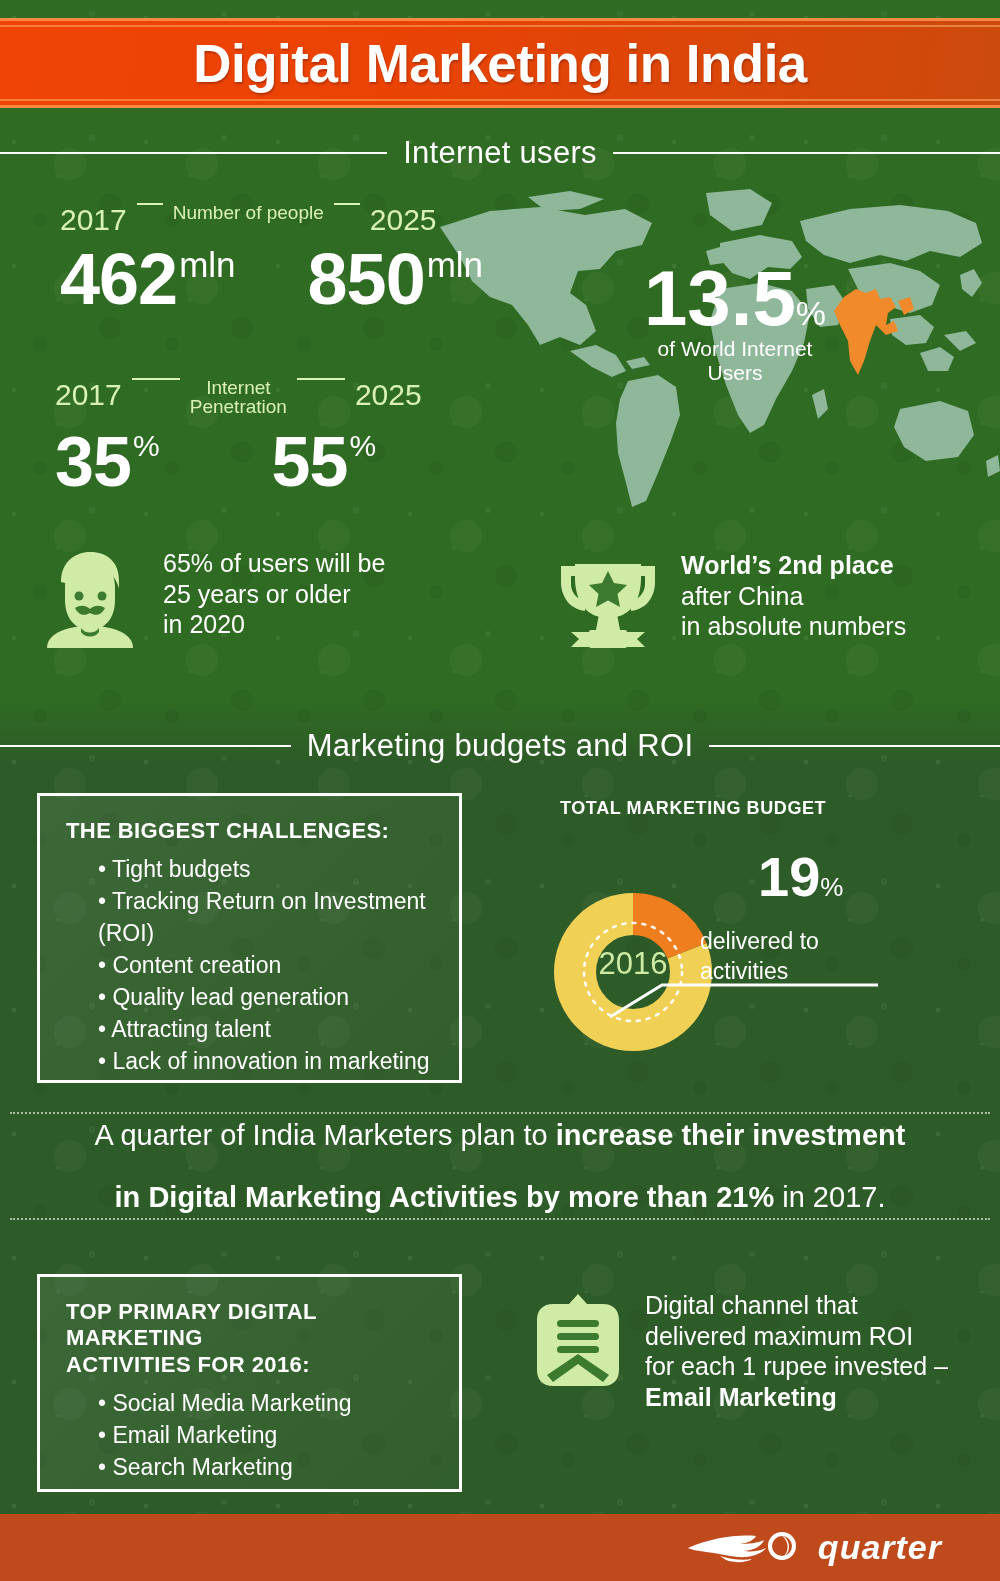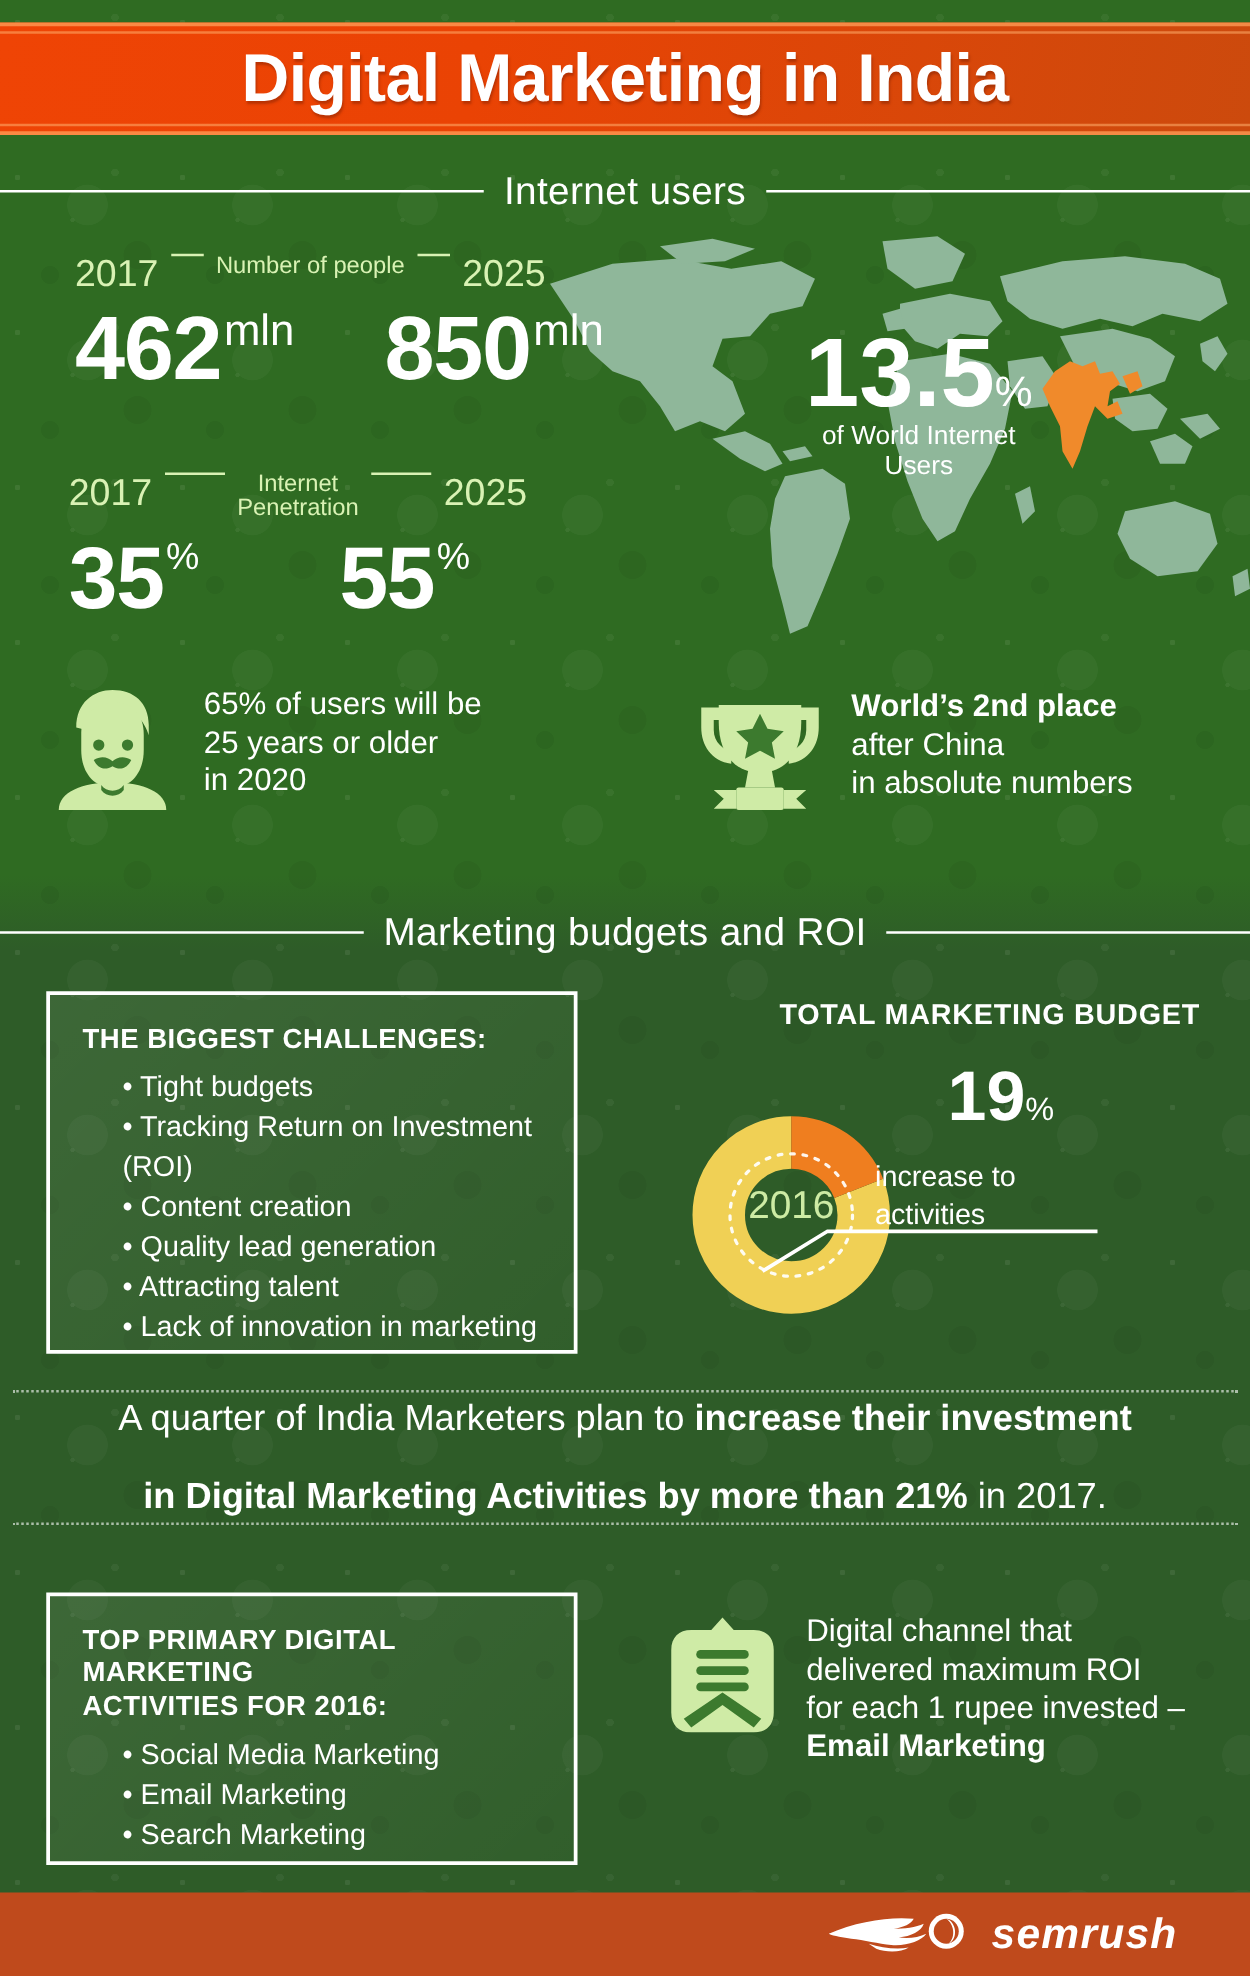--- a/index.html
+++ b/index.html
@@ -136,22 +136,22 @@
   }
   .panel ul { list-style: none; padding-left: 32px; }
   .panel li {
     color: #fff; font-size: 23px; line-height: 1.39;
     font-family: "Liberation Sans Narrow", "Liberation Sans", sans-serif;
   }
   .panel li::before { content: "• "; }
 
   
   #budget-title {
-    position: absolute; left: 560px; top: 798px; width: 400px; text-align: right;
-    color: #fff; font-size: 23px; font-weight: 700; letter-spacing: .6px;
+    position: absolute; left: 560px; top: 798px; width: 400px; text-align: left;
+    color: #fff; font-size: 18px; font-weight: 700; letter-spacing: .6px;
     font-family: "Liberation Sans Narrow", "Liberation Sans", sans-serif;
   }
   #donut { position: absolute; left: 553px; top: 892px; width: 160px; height: 160px; }
   #donut-year {
     position: absolute; left: 553px; top: 946px; width: 160px; text-align: center;
     color: #CDEBA4; font-size: 31px;
     font-family: "Liberation Sans Narrow", "Liberation Sans", sans-serif;
   }
   #donut-callout { position: absolute; left: 700px; top: 850px; width: 290px; color: #fff; }
   #donut-callout .v {
@@ -382,21 +382,21 @@
     <svg viewBox="0 0 300 70" xmlns="http://www.w3.org/2000/svg">
       <polyline points="10,62 62,30 278,30" fill="none" stroke="#ffffff" stroke-width="3"></polyline>
     </svg>
   </div>
 
   <div id="donut-callout">
     <div class="v">
       <span>19</span><sup>%</sup>
     </div>
     <div class="cap">
-      <div>increase to</div>
+      <div>delivered to</div>
       <div>activities</div>
     </div>
   </div>
 
   <div id="statement">
     <div><span>A quarter of India Marketers plan to </span><b>increase their investment</b></div>
     <div><b>in Digital Marketing Activities by more than 21%</b><span> in 2017.</span></div>
   </div>
 
   <div class="panel" style="left:37px; top:1274px; width:425px; height:218px;">
@@ -438,15 +438,15 @@
       <svg width="118" height="40" viewBox="0 0 118 40" xmlns="http://www.w3.org/2000/svg">
         <g fill="#ffffff">
           <path d="M2 22 C24 12 52 8 70 10 C68 14 62 17 54 18 C62 18 72 17 78 14 C76 20 68 24 58 25 C66 26 74 25 80 22 C76 28 64 32 52 31 C42 30 30 27 20 26 C14 25 6 24 2 22 Z"></path>
           <path d="M34 30 C44 33 56 35 66 33 C60 37 48 37 40 34 Z"></path>
         </g>
         <circle cx="96" cy="20" r="14" fill="#ffffff"></circle>
         <circle cx="96" cy="20" r="10" fill="#BF4A1C"></circle>
         <path d="M96 10 C104 12 106 26 98 30 C104 24 102 14 96 10 Z" fill="#ffffff"></path>
       </svg>
     </span>
-    <span id="brand-name">semrush</span>
+    <span id="brand-name">quarter</span>
   </div>
 </div>
 
 </body></html>

